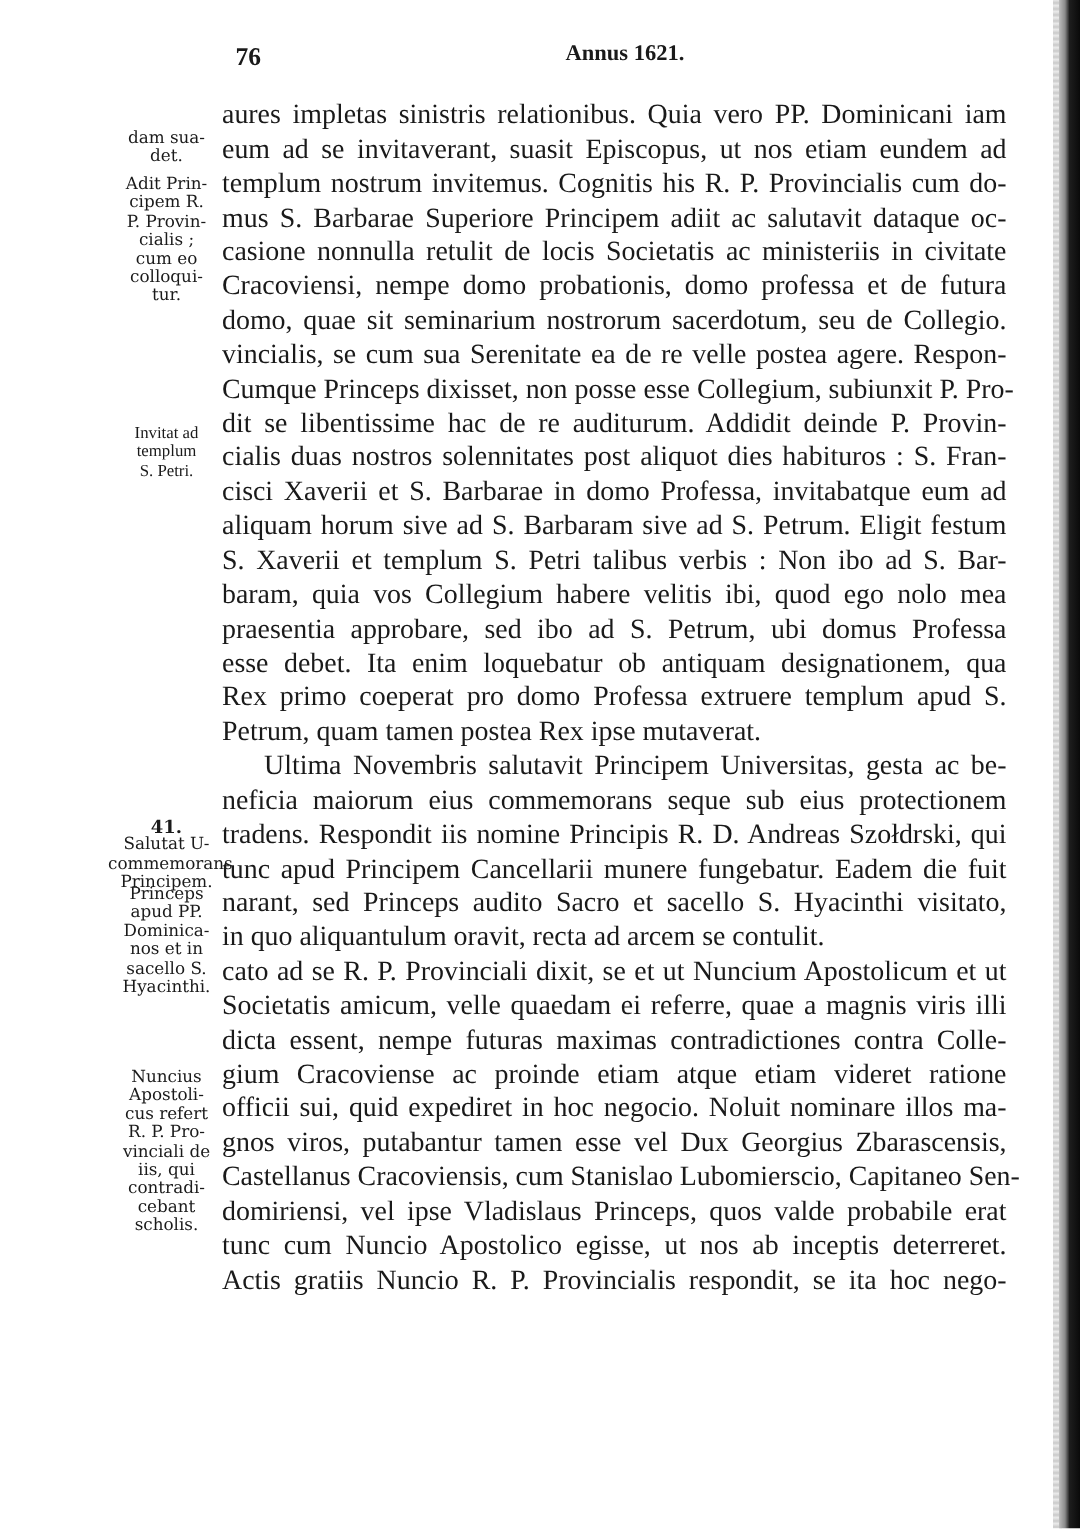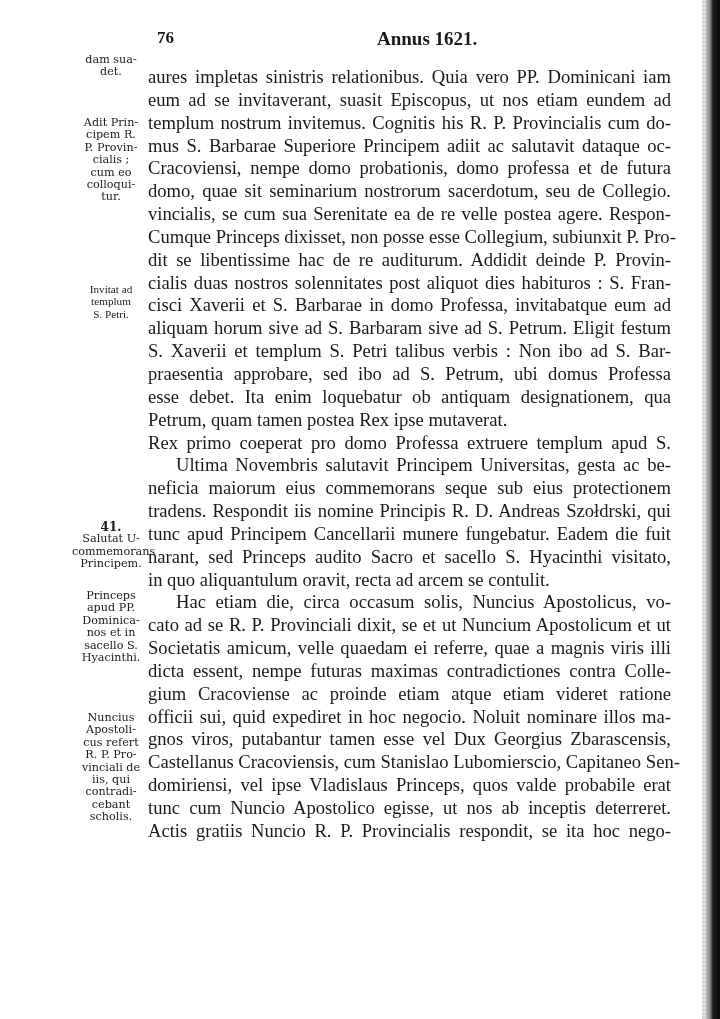--- a/index.html
+++ b/index.html
@@ -8,60 +8,60 @@
     background: #ffffff; position: relative;
     font-family: "DejaVu Serif", "Liberation Serif", serif;
     color: #1a1a1a;
   }
   .page { position: absolute; left: 0; top: 0; width: 720px; height: 1019px; }
   .header {
     position: absolute; top: 28px; left: 157px; width: 300px;
     font-family: "Liberation Serif", serif; font-weight: bold; font-size: 16px;
   }
   .header .pnum { position: absolute; left: 0; top: 0; font-size: 17px; }
-  .header .running { position: absolute; left: 220px; top: 0; white-space: nowrap; font-size: 19px; text-align: center; }
+  .header .running { position: absolute; left: 220px; top: 0; white-space: nowrap; font-size: 15px; text-align: center; }
   .body {
     position: absolute; left: 148px; top: 66px; width: 523px;
     font-family: "Liberation Serif", serif; font-size: 18.6px;
     line-height: 22.85px;
   }
   .line {
     display: block; white-space: nowrap; text-align: justify;
     text-align-last: justify; height: 22.85px;
   }
   .line.last { text-align-last: left; }
   .line.indent { padding-left: 28px; }
   .margin {
     position: absolute; left: 72px; width: 78px;
     font-family: "DejaVu Serif", serif; font-size: 11.2px; line-height: 12.4px;
     text-align: center;
   }
   .margin span { display: block; white-space: nowrap; }
-  .margin .num { font-weight: bold; font-size: 12px; }
+  .margin .num { font-weight: bold; font-size: 12px; margin-top: 24px; }
   .shadow {
     position: absolute; top: 0; right: 0; width: 14px; height: 1019px;
     background: linear-gradient(to right, #bdbdbd 0px, #8a8a8a 4px, #1e1e1e 7px, #0a0a0a 14px);
   }
   .shadow-speck {
     position: absolute; top: 0; right: 12px; width: 6px; height: 1019px;
     background: repeating-linear-gradient(to bottom, #d8d8d8 0px, #a6a6a6 2px, #e4e4e4 4px);
     opacity: 0.6;
   }
 </style>
 </head>
 <body>
 
 <div class="page">
 
   <div class="header">
     <span class="pnum">76</span>
     <span class="running">Annus 1621.</span>
   </div>
 
-  <div class="margin" style="top:54px;">
+  <div class="margin" style="top:86px;">
     <span>dam sua-</span>
     <span>det.</span>
   </div>
 
   <div class="margin" style="top:117px;">
     <span>Adit Prin-</span>
     <span>cipem R.</span>
     <span>P. Provin-</span>
     <span>cialis ;</span>
     <span>cum eo</span>
@@ -101,40 +101,41 @@
     <span>contradi-</span>
     <span>cebant</span>
     <span>scholis.</span>
   </div>
 
   <div class="body">
     <span class="line">aures impletas sinistris relationibus. Quia vero PP. Dominicani iam</span>
     <span class="line">eum ad se invitaverant, suasit Episcopus, ut nos etiam eundem ad</span>
     <span class="line">templum nostrum invitemus. Cognitis his R. P. Provincialis cum do-</span>
     <span class="line">mus S. Barbarae Superiore Principem adiit ac salutavit dataque oc-</span>
+    <span class="line">casione nonnulla retulit de locis Societatis ac ministeriis in civitate</span>
     <span class="line">Cracoviensi, nempe domo probationis, domo professa et de futura</span>
     <span class="line">domo, quae sit seminarium nostrorum sacerdotum, seu de Collegio.</span>
     <span class="line">vincialis, se cum sua Serenitate ea de re velle postea agere. Respon-</span>
     <span class="line">Cumque Princeps dixisset, non posse esse Collegium, subiunxit P. Pro-</span>
     <span class="line">dit se libentissime hac de re auditurum. Addidit deinde P. Provin-</span>
     <span class="line">cialis duas nostros solennitates post aliquot dies habituros : S. Fran-</span>
     <span class="line">cisci Xaverii et S. Barbarae in domo Professa, invitabatque eum ad</span>
     <span class="line">aliquam horum sive ad S. Barbaram sive ad S. Petrum. Eligit festum</span>
     <span class="line">S. Xaverii et templum S. Petri talibus verbis : Non ibo ad S. Bar-</span>
+    <span class="line">baram, quia vos Collegium habere velitis ibi, quod ego nolo mea</span>
     <span class="line">praesentia approbare, sed ibo ad S. Petrum, ubi domus Professa</span>
     <span class="line">esse debet. Ita enim loquebatur ob antiquam designationem, qua</span>
+    <span class="line">Rex primo coeperat pro domo Professa extruere templum apud S.</span>
     <span class="line last">Petrum, quam tamen postea Rex ipse mutaverat.</span>
-    <span class="line">Rex primo coeperat pro domo Professa extruere templum apud S.</span>
     <span class="line indent">Ultima Novembris salutavit Principem Universitas, gesta ac be-</span>
     <span class="line">neficia maiorum eius commemorans seque sub eius protectionem</span>
     <span class="line">tradens. Respondit iis nomine Principis R. D. Andreas Szołdrski, qui</span>
     <span class="line">tunc apud Principem Cancellarii munere fungebatur. Eadem die fuit</span>
     <span class="line">narant, sed Princeps audito Sacro et sacello S. Hyacinthi visitato,</span>
     <span class="line last">in quo aliquantulum oravit, recta ad arcem se contulit.</span>
-    <span class="line indent">Hac etiam die, circa occasum solis, Nuncius Apostolicus, vo-</span>
     <span class="line">cato ad se R. P. Provinciali dixit, se et ut Nuncium Apostolicum et ut</span>
     <span class="line">Societatis amicum, velle quaedam ei referre, quae a magnis viris illi</span>
     <span class="line">dicta essent, nempe futuras maximas contradictiones contra Colle-</span>
     <span class="line">gium Cracoviense ac proinde etiam atque etiam videret ratione</span>
     <span class="line">officii sui, quid expediret in hoc negocio. Noluit nominare illos ma-</span>
     <span class="line">gnos viros, putabantur tamen esse vel Dux Georgius Zbarascensis,</span>
     <span class="line">Castellanus Cracoviensis, cum Stanislao Lubomierscio, Capitaneo Sen-</span>
     <span class="line">domiriensi, vel ipse Vladislaus Princeps, quos valde probabile erat</span>
     <span class="line">tunc cum Nuncio Apostolico egisse, ut nos ab inceptis deterreret.</span>
     <span class="line">Actis gratiis Nuncio R. P. Provincialis respondit, se ita hoc nego-</span>

